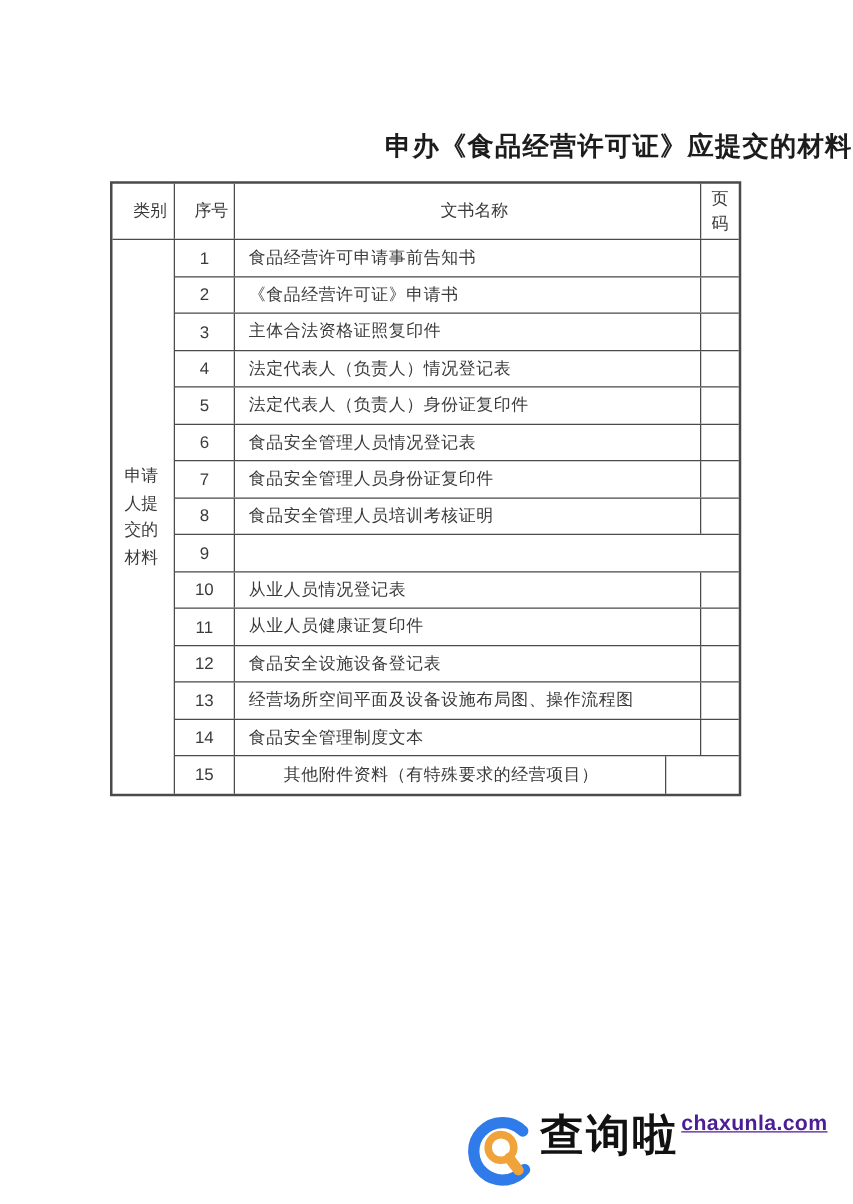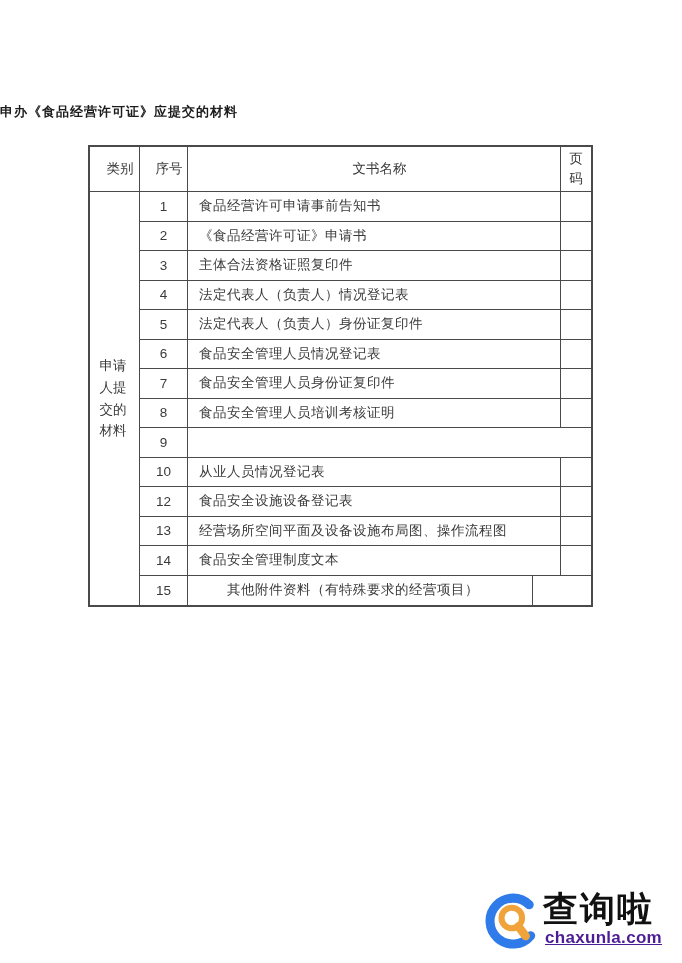--- a/index.html
+++ b/index.html
@@ -8,22 +8,22 @@
     width: 682px; height: 963px;
     position: relative;
     font-family: "Liberation Sans", "DejaVu Sans", sans-serif;
     color: #333333;
     overflow: hidden;
   }
   .doc-title {
     position: absolute;
     top: 103px; left: 0;
     width: 682px;
-    text-align: left;
-    font-size: 13px;
+    text-align: right;
+    font-size: 21px;
     font-weight: bold;
     color: #1c1c1c;
     letter-spacing: 1px;
   }
   .tbl {
     position: absolute;
     left: 88px; top: 145px;
     width: 505px;
     border: 2px solid #4a4a4a;
     background: #ffffff;
@@ -61,21 +61,21 @@
   .row:last-child { border-bottom: none; gap: 28px; }
   .td { display: flex; align-items: center; border-right: 1px solid #4a4a4a; }
   .td.col-no { justify-content: center; }
   .td.col-name { padding-left: 11px; letter-spacing: 0.5px; }
   .watermark {
     position: absolute;
     right: 20px; bottom: 13px;
     display: flex; align-items: flex-start;
   }
   .logo-icon { width: 58px; height: 58px; display: block; margin-top: 3px; }
-  .brand-col { display: flex; flex-direction: column; align-items: flex-start; margin-left: 1px; }
+  .brand-col { display: flex; flex-direction: row; align-items: flex-start; margin-left: 1px; }
   .brand { font-size: 35px; font-weight: bold; color: #111111; line-height: 1.12; letter-spacing: 2px; }
   .domain { font-size: 17px; font-weight: 600; color: #4c1d95; letter-spacing: 0.3px; margin-left: 2px; text-decoration: underline; }
 </style>
 </head>
 <body>
 
 <div class="page">
 
   <h1 class="doc-title">申办《食品经营许可证》应提交的材料</h1>
 
@@ -135,20 +135,25 @@
           <div class="row">
           <div class="td col-no">9</div>
           <div class="td col-page"></div>
         </div>
           <div class="row">
           <div class="td col-no">10</div>
           <div class="td col-name">从业人员情况登记表</div>
           <div class="td col-page"></div>
         </div>
           <div class="row">
+          <div class="td col-no">11</div>
+          <div class="td col-name">从业人员健康证复印件</div>
+          <div class="td col-page"></div>
+        </div>
+          <div class="row">
           <div class="td col-no">12</div>
           <div class="td col-name">食品安全设施设备登记表</div>
           <div class="td col-page"></div>
         </div>
           <div class="row">
           <div class="td col-no">13</div>
           <div class="td col-name">经营场所空间平面及设备设施布局图、操作流程图</div>
           <div class="td col-page"></div>
         </div>
           <div class="row">

